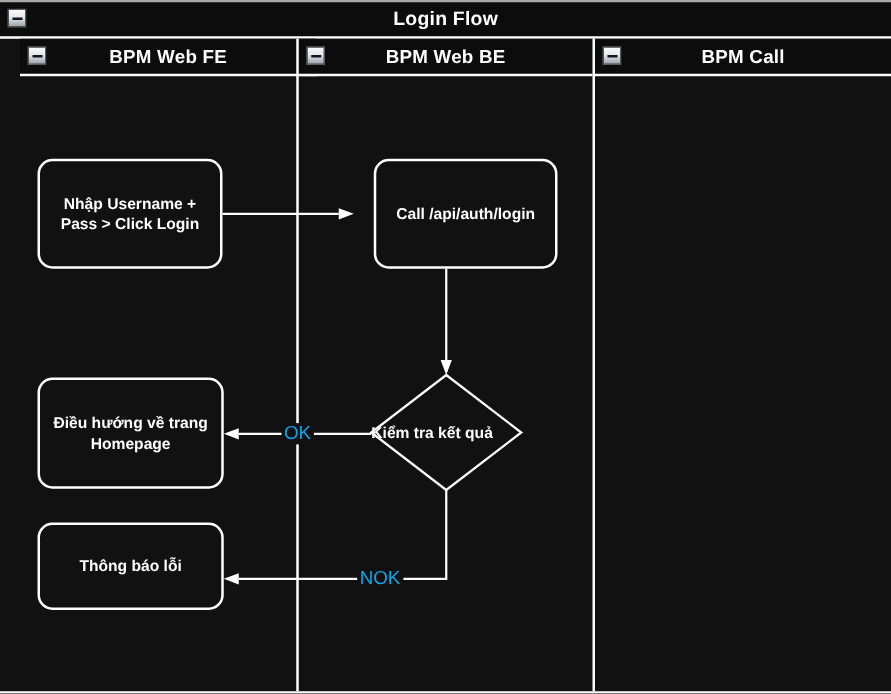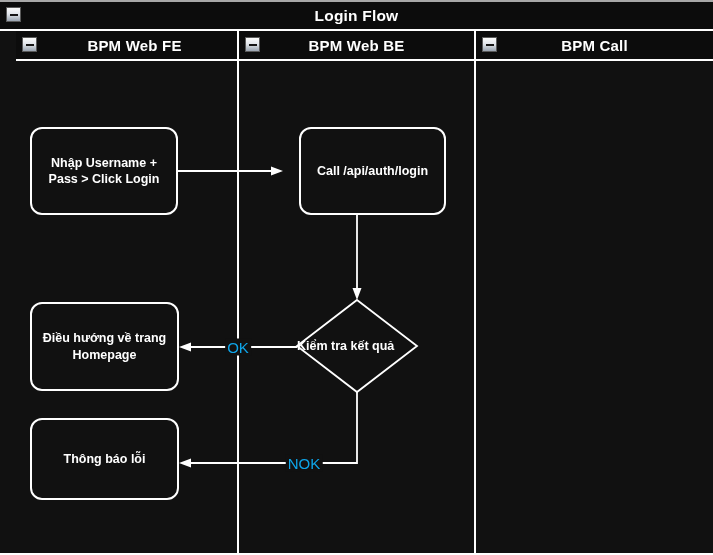--- a/index.html
+++ b/index.html
@@ -118,20 +118,20 @@
   <div class="node" style="left:283px;top:127px;width:147px;height:88px;margin-left:16px;">
     <span class="node-label">Call /api/auth/login</span>
   </div>
 
   <div class="diamond-label" style="left:297px;top:339px;">Kiểm tra kết quả</div>
 
   <div class="node" style="left:30px;top:302px;width:149px;height:89px;">
     <span class="node-label w140">Điều hướng về trang Homepage</span>
   </div>
 
-  <div class="node" style="left:30px;top:418px;width:149px;height:82px;">
+  <div class="node" style="left:30px;top:418px;width:149px;height:70px;">
     <span class="node-label">Thông báo lỗi</span>
   </div>
 
   <div class="edge-label" style="left:238px;top:347px;">OK</div>
   <div class="edge-label" style="left:304px;top:463px;">NOK</div>
 
 </div>
 
 </body></html>

